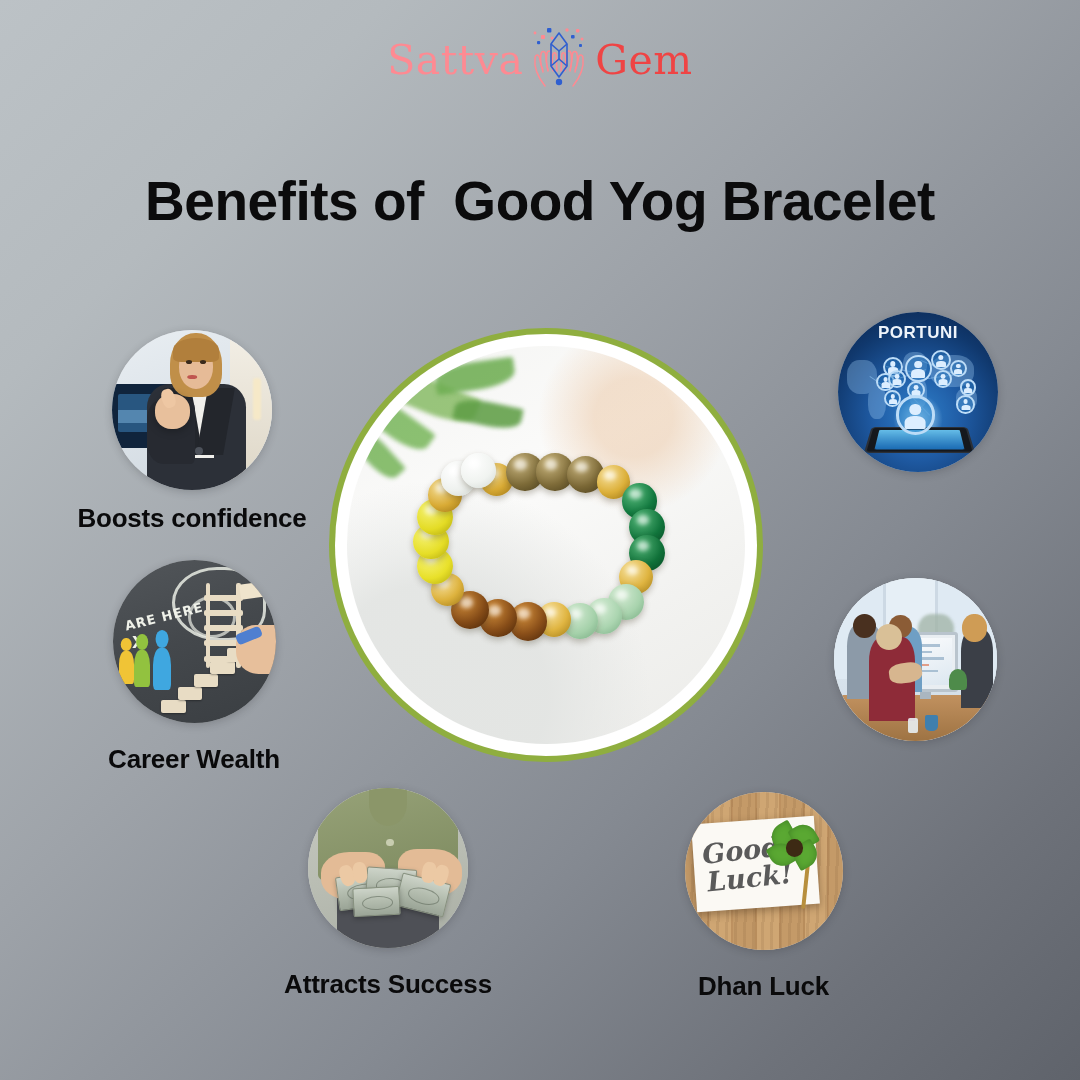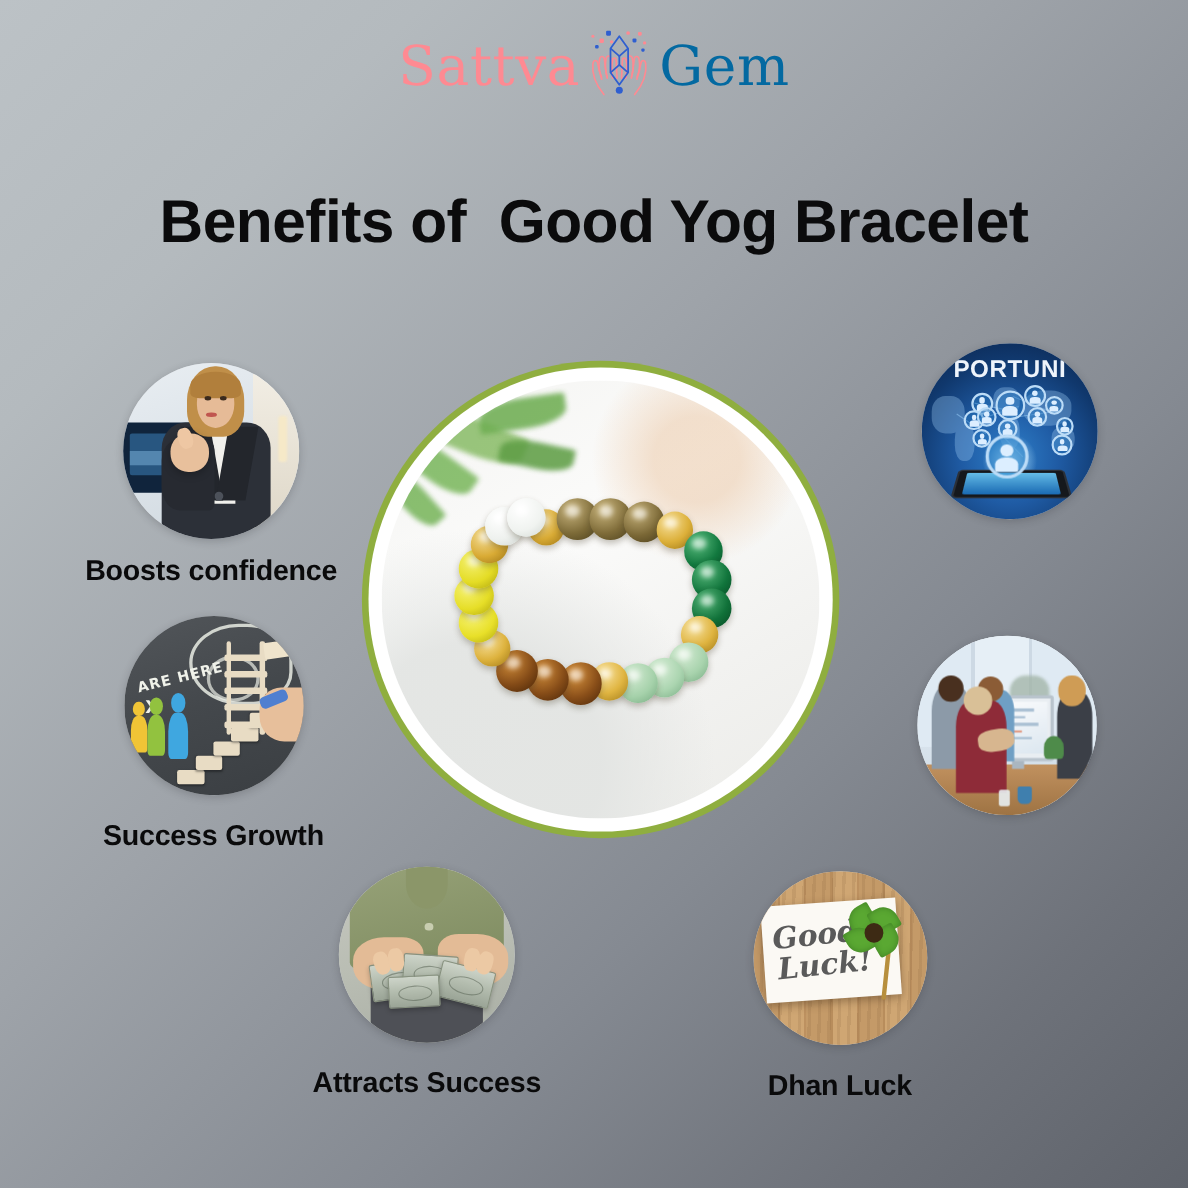--- a/index.html
+++ b/index.html
@@ -12,24 +12,24 @@
   }
   .stage{position:absolute;inset:0;}
 
   
   .logo{
     position:absolute;left:0;right:0;top:24px;height:72px;
     display:flex;align-items:center;justify-content:center;gap:0px;
   }
   .logo-word{
     font-family:"DejaVu Serif", serif;
-    font-size:50px;line-height:1;letter-spacing:.5px;
+    font-size:41px;line-height:1;letter-spacing:.5px;
   }
   .logo-sattva{color:#fe8a92;font-style:normal;}
-  .logo-gem{color:#0369a1;}
+  .logo-gem{color:#ef4444;}
   .logo-mark{width:76px;height:72px;position:relative;flex:0 0 auto;margin:0 -2px;}
   .logo-mark svg{display:block;width:100%;height:100%;}
 
   
   .title{
     position:absolute;top:132px;left:0;right:0;
     text-align:center;color:#0b0b0c;
     font-family:"Liberation Sans", sans-serif;
     font-weight:700;font-size:55px;letter-spacing:-.5px;
     white-space:pre;
@@ -143,21 +143,21 @@
   .c-block{right:6%;top:14%;width:16%;height:9%;background:#efe4cc;border-radius:2px;transform:rotate(-8deg);}
   .c-chalk{right:8%;top:43%;width:16%;height:7%;background:#4f7fd0;border-radius:4px;transform:rotate(-22deg);}
   .c-hand{right:-6%;top:40%;width:30%;height:30%;background:#e7bf9b;border-radius:40% 18% 30% 46%;}
   .c-figY{left:4%;top:56%;width:9%;height:20%;background:#f0c436;border-radius:40% 40% 14% 14%;}
   .c-figG{left:13%;top:55%;width:10%;height:23%;background:#92c23f;border-radius:40% 40% 14% 14%;}
   .c-figB{left:25%;top:54%;width:11%;height:26%;background:#3fa7e0;border-radius:40% 40% 14% 14%;}
   .c-head{position:absolute;left:50%;top:-42%;width:72%;height:42%;border-radius:50%;transform:translateX(-50%);}
 
   
   .o-bg{background:radial-gradient(circle at 50% 64%,#2e7fc9 0%,#1f5ba4 34%,#10386d 68%,#0a2147 100%);}
-  .o-title{left:0;right:0;top:7%;text-align:center;color:#eef4fb;font-weight:800;font-size:22px;
+  .o-title{left:0;right:0;top:7%;text-align:center;color:#eef4fb;font-weight:800;font-size:17px;
            letter-spacing:.5px;font-family:"Liberation Sans",sans-serif;}
   .o-map{left:4%;top:22%;width:92%;height:46%;opacity:.35;}
   .o-map i{position:absolute;background:#9cc8ef;border-radius:42%;}
   .o-node{position:absolute;border:2px solid #bcdcf7;border-radius:50%;background:rgba(40,120,190,.45);}
   .o-node::before{content:"";position:absolute;left:50%;top:16%;width:34%;height:34%;
     background:#dceeff;border-radius:50%;transform:translateX(-50%);}
   .o-node::after{content:"";position:absolute;left:50%;top:52%;width:62%;height:40%;
     background:#dceeff;border-radius:44% 44% 10% 10%;transform:translateX(-50%);}
   .o-link{position:absolute;height:1px;background:#8fc3ee;opacity:.6;transform-origin:0 0;}
   .o-tab{left:19%;top:66%;width:62%;height:24%;background:#15181d;border-radius:5px;transform:perspective(220px) rotateX(52deg);border:2px solid #2b3038;}
@@ -360,21 +360,21 @@
       <span class="sh c-figY">
           <span class="c-head" style="background:#f0c436;"></span>
         </span>
       <span class="sh c-figG">
           <span class="c-head" style="background:#92c23f;"></span>
         </span>
       <span class="sh c-figB">
           <span class="c-head" style="background:#3fa7e0;"></span>
         </span>
     </div>
-    <div class="cap">Success Growth</div>
+    <div class="cap">Career Wealth</div>
   </div>
 
   <div class="item" id="item-opportunities">
     <div class="thumb">
       <span class="ph o-bg"></span>
       <span class="sh o-title">PORTUNI</span>
       <span class="sh o-map">
         <i style="left:2%;top:18%;width:20%;height:46%;"></i>
         <i style="left:16%;top:52%;width:12%;height:46%;"></i>
         <i style="left:40%;top:6%;width:16%;height:34%;"></i>

